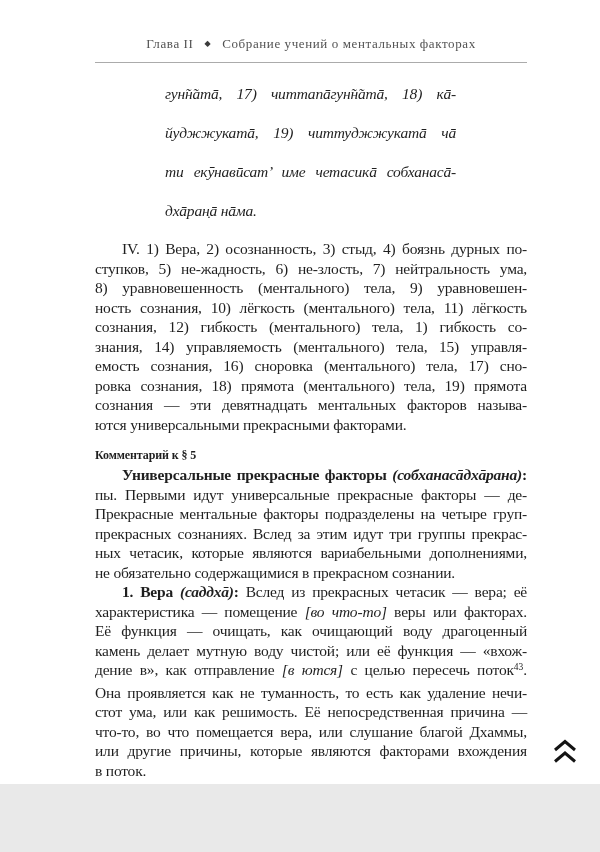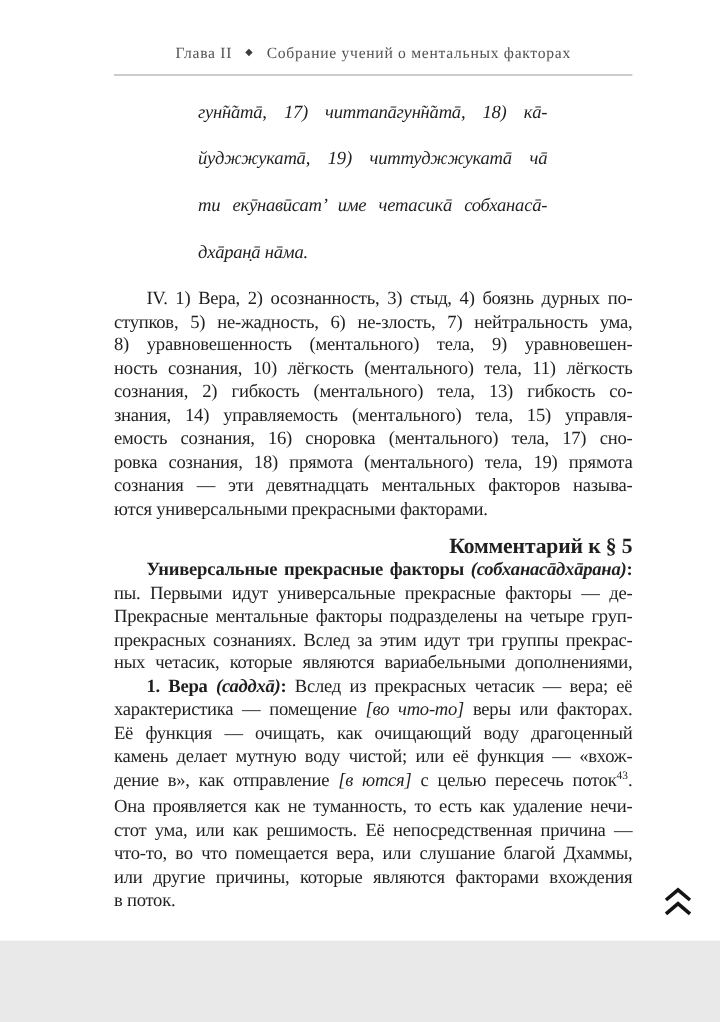--- a/index.html
+++ b/index.html
@@ -65,23 +65,23 @@
     font-style:italic;
   }
   .quote .line { line-height:20px; font-size:15.5px;margin-top:19px; }
 
   .para { margin-top:0; }
   .para-iv { margin-top:18px; }
   .para .line:first-child { text-indent:27px; }
 
   .comment-heading {
     margin-top:11px;
-    text-align:right;
+    text-align:left;
     font-weight:bold;
-    font-size:18px;
+    font-size:12px;
     line-height:20px;
     letter-spacing:-0.1px;
   }
 
   .seg-n { }
   .seg-b  { font-weight:bold; }
   .seg-i  { font-style:italic; }
   .seg-bi { font-weight:bold; font-style:italic; }
   .seg-sup {
     font-size:9.5px;
@@ -127,36 +127,37 @@
         <div class="line">йуджжукатā, 19) читтуджжукатā чā</div>
         <div class="line">ти екӯнавӣсат’ име четасикā собханасā-</div>
         <div class="line last">дхāран̣ā нāма.</div>
       </div>
 
     <div class="para para-iv">
         <div class="line">IV. 1) Вера, 2) осознанность, 3) стыд, 4) боязнь дурных по-</div>
         <div class="line">ступков, 5) не-жадность, 6) не-злость, 7) нейтральность ума,</div>
         <div class="line">8) уравновешенность (ментального) тела, 9) уравновешен-</div>
         <div class="line">ность сознания, 10) лёгкость (ментального) тела, 11) лёгкость</div>
-        <div class="line">сознания, 2) гибкость (ментального) тела, 13) гибкость со-</div>
+        <div class="line">сознания, 12) гибкость (ментального) тела, 1) гибкость со-</div>
         <div class="line">знания, 14) управляемость (ментального) тела, 15) управля-</div>
         <div class="line">емость сознания, 16) сноровка (ментального) тела, 17) сно-</div>
         <div class="line">ровка сознания, 18) прямота (ментального) тела, 19) прямота</div>
         <div class="line">сознания — эти девятнадцать ментальных факторов называ-</div>
         <div class="line last">ются универсальными прекрасными факторами.</div>
       </div>
 
     <div class="comment-heading">Комментарий к § 5</div>
 
     <div class="para">
         <div class="line"><span class="seg-b">Универсальные прекрасные факторы </span><span class="seg-bi">(собханасāдхāрана)</span><span class="seg-b">:</span></div>
         <div class="line">пы. Первыми идут универсальные прекрасные факторы — де-</div>
         <div class="line">Прекрасные ментальные факторы подразделены на четыре груп-</div>
         <div class="line">прекрасных сознаниях. Вслед за этим идут три группы прекрас-</div>
         <div class="line">ных четасик, которые являются вариабельными дополнениями,</div>
+        <div class="line last">не обязательно содержащимися в прекрасном сознании.</div>
       </div>
 
     <div class="para">
         <div class="line"><span class="seg-b">1. Вера </span><span class="seg-bi">(саддхā)</span><span class="seg-b">:</span><span class="seg-n"> Вслед из прекрасных четасик — вера; её</span></div>
         <div class="line"><span class="seg-n">характеристика — помещение </span><span class="seg-i">[во что-то]</span><span class="seg-n"> веры или факторах.</span></div>
         <div class="line">Её функция — очищать, как очищающий воду драгоценный</div>
         <div class="line">камень делает мутную воду чистой; или её функция — «вхож-</div>
         <div class="line"><span class="seg-n">дение в», как отправление </span><span class="seg-i">[в ются]</span><span class="seg-n"> с целью пересечь поток</span><span class="seg-sup">43</span><span class="seg-n">.</span></div>
         <div class="line">Она проявляется как не туманность, то есть как удаление нечи-</div>
         <div class="line">стот ума, или как решимость. Её непосредственная причина —</div>

